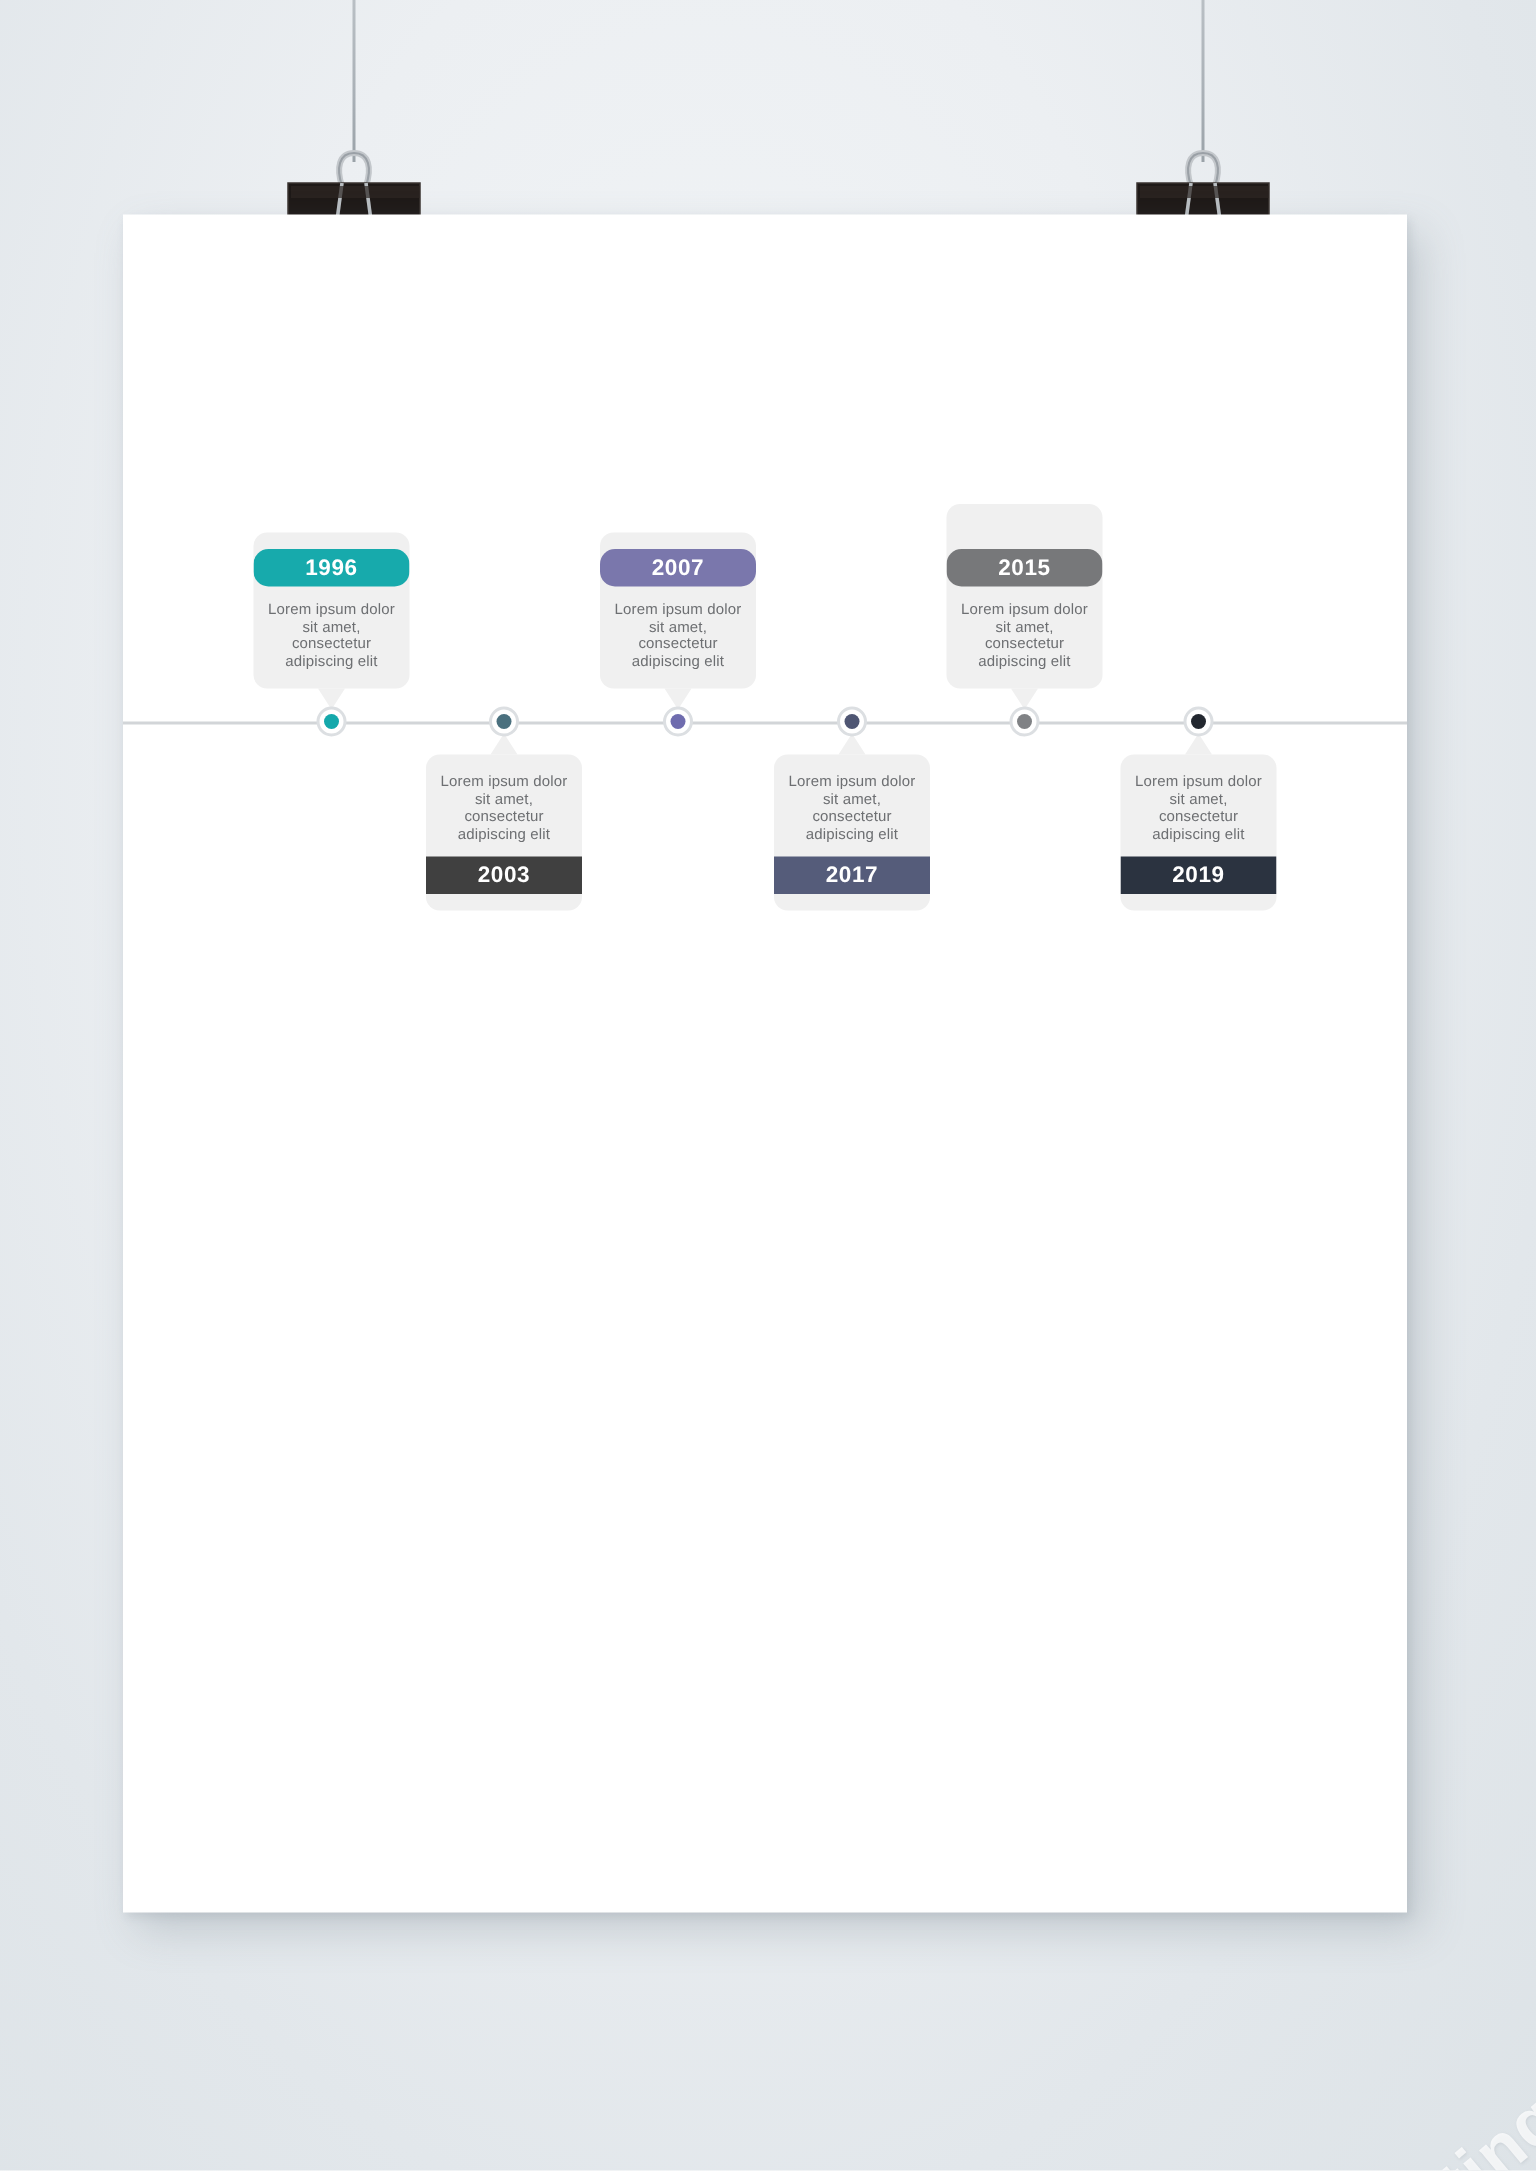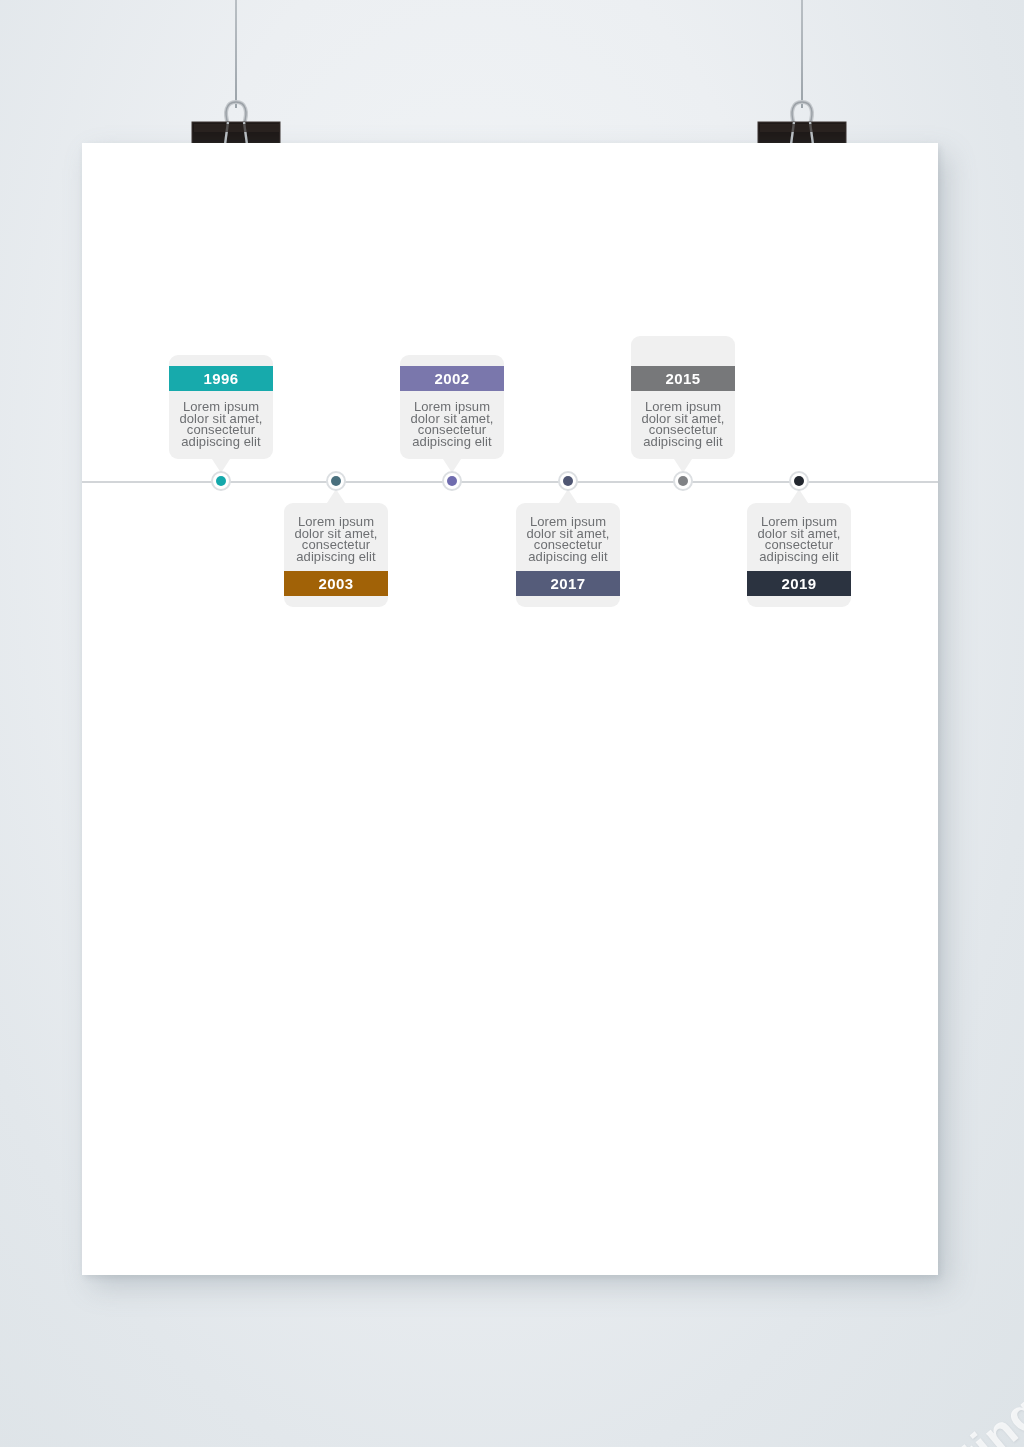--- a/index.html
+++ b/index.html
@@ -103,26 +103,26 @@
 
   .year-bar {
     height: 25px;
     line-height: 25px;
     text-align: center;
     color: #ffffff;
     font-size: 15px;
     font-weight: bold;
     letter-spacing: 0.4px;
   }
-  .card.up   .year-bar { margin-top: 11px; }
+  .card.up   .year-bar { margin-top: 11px; border-radius: 10px; }
   .card.down .year-bar { margin-bottom: 11px; }
 
   .card-body {
     padding: 10px 9px 12px 9px;
-    font-size: 13px;
+    font-size: 10px;
     line-height: 11.5px;
     color: #6d6f72;
     text-align: center;
     letter-spacing: 0.1px;
   }
   .card.down .card-body { padding: 13px 9px 9px 9px; }
 
   
   .pointer {
     position: absolute;
@@ -194,30 +194,30 @@
         <div class="card-body">Lorem ipsum dolor sit amet, consectetur adipiscing elit</div>
       </div>
       <div class="pointer"></div>
       <div class="dot-outer"></div>
       <div class="dot-inner" style="background:#14a8ab;"></div>
     </div>
 
     <div class="node" style="left:254px;">
       <div class="card down">
         <div class="card-body">Lorem ipsum dolor sit amet, consectetur adipiscing elit</div>
-        <div class="year-bar" style="background:#a16207;">2003</div>
+        <div class="year-bar" style="background:#404040;">2003</div>
       </div>
       <div class="pointer"></div>
       <div class="dot-outer"></div>
       <div class="dot-inner" style="background:#4a707e;"></div>
     </div>
 
     <div class="node" style="left:370px;">
       <div class="card up">
-        <div class="year-bar" style="background:#7a77ac;">2002</div>
+        <div class="year-bar" style="background:#7a77ac;">2007</div>
         <div class="card-body">Lorem ipsum dolor sit amet, consectetur adipiscing elit</div>
       </div>
       <div class="pointer"></div>
       <div class="dot-outer"></div>
       <div class="dot-inner" style="background:#6f6cae;"></div>
     </div>
 
     <div class="node" style="left:486px;">
       <div class="card down">
         <div class="card-body">Lorem ipsum dolor sit amet, consectetur adipiscing elit</div>

